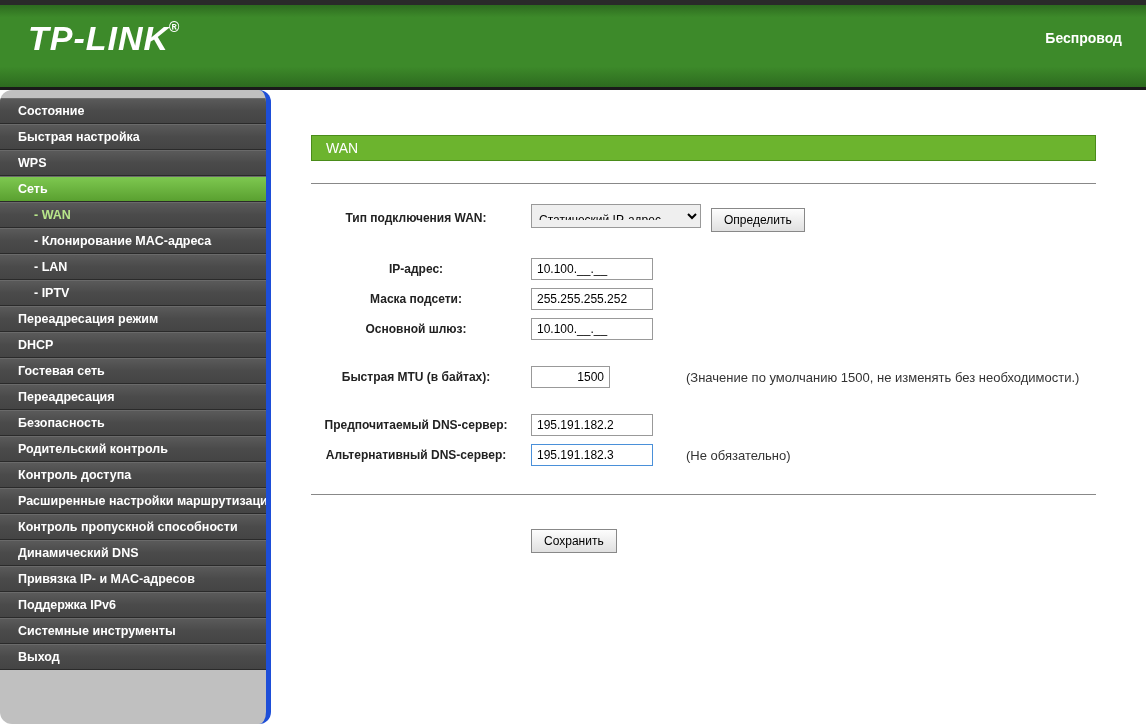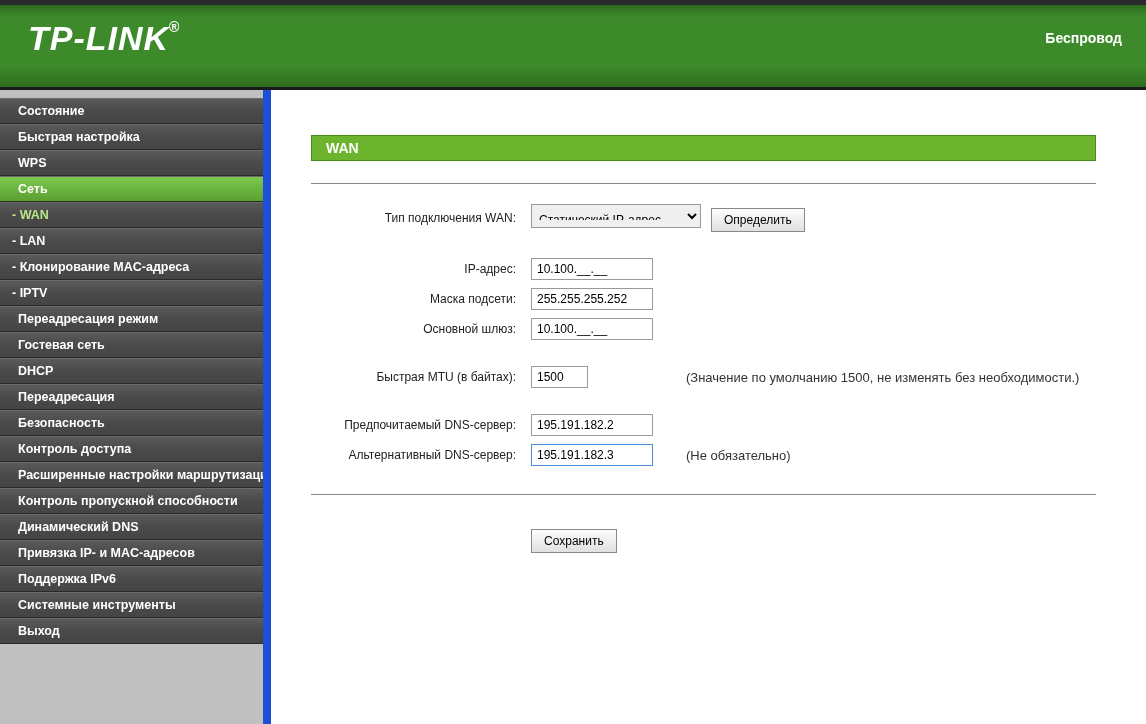--- a/index.html
+++ b/index.html
@@ -34,57 +34,58 @@
       font-weight: bold;
     }
     .main {
       display: flex;
       height: calc(724px - 90px);
     }
     .sidebar {
       width: 271px;
       background: #c0c0c0;
       overflow-y: auto;
-      border-right: 8px solid #1d4ed8;
+      border-right: 5px solid #1d4ed8;
       padding-top: 8px;
+      border-radius: 12px;
     }
     .nav-item {
       display: block;
       padding: 5px 14px 5px 18px;
       background: linear-gradient(to bottom, #5a5a5a 0%, #4a4a4a 50%, #444 100%);
       color: #fff;
       font-size: 12.5px;
       font-weight: bold;
       border-bottom: 1px solid #2a2a2a;
       border-top: 1px solid #6a6a6a;
       cursor: pointer;
       white-space: nowrap;
       overflow: hidden;
     }
     .nav-item.active {
       background: linear-gradient(to bottom, #7ec850 0%, #5aa030 100%);
     }
     .nav-item.sub {
-      padding-left: 12px;
+      padding-left: 34px;
     }
     .nav-item.sub-active {
       background: linear-gradient(to bottom, #5a5a5a 0%, #4a4a4a 50%, #444 100%);
       color: #b8e68a;
     }
     .content {
       flex: 1;
       background: #fff;
       padding: 45px 20px 20px 40px;
       overflow-y: auto;
     }
     .page-title-bar {
       background: #6cb42e;
       border: 1px solid #4a8c1a;
       color: #fff;
-      font-weight: bold;
+      font-weight: normal;
       font-size: 14px;
       padding: 4px 14px;
       margin-bottom: 22px;
       width: 785px;
     }
     .section-hr {
       border: none;
       border-top: 1px solid #888;
       width: 785px;
       margin-bottom: 16px;
@@ -94,41 +95,41 @@
       border-collapse: collapse;
     }
     .form-table td {
       padding: 4px 5px;
       vertical-align: middle;
       font-size: 12px;
       color: #222;
     }
     .form-table .label-cell {
       width: 215px;
-      text-align: right;
-      font-weight: normal;
+      text-align: center;
+      font-weight: bold;
       padding-right: 10px;
     }
     .form-table .input-cell {
       width: 150px;
     }
     .form-table .hint-cell {
       color: #333;
       font-size: 13px;
       padding-left: 10px;
     }
     input[type="text"] {
       border: 1px solid #999;
       padding: 2px 5px;
       font-size: 12px;
       height: 22px;
       width: 122px;
       background: #fff;
     }
-    input.mtu { width: 57px; }
+    input.mtu { width: 79px; text-align: right; }
     input.dns2 { border-color: #4a90d9; }
     select {
       border: 1px solid #999;
       background: #efefef;
       height: 24px;
       font-size: 12px;
       padding: 7px 3px;
       width: 170px;
     }
     .btn {
@@ -152,28 +153,29 @@
   <div class="header-right">Беспровод</div>
 </div>
 
 <div class="main">
   <div class="sidebar">
     <a class="nav-item">Состояние</a>
     <a class="nav-item">Быстрая настройка</a>
     <a class="nav-item">WPS</a>
     <a class="nav-item active">Сеть</a>
     <a class="nav-item sub sub-active">- WAN</a>
+    <a class="nav-item sub">- Клонирование MAC-адреса</a>
     <a class="nav-item sub">- LAN</a>
-    <a class="nav-item sub">- Клонирование MAC-адреса</a>
     <a class="nav-item sub">- IPTV</a>
     <a class="nav-item">Переадресация режим</a>
+    <a class="nav-item">DHCP</a>
     <a class="nav-item">Гостевая сеть</a>
-    <a class="nav-item">DHCP</a>
     <a class="nav-item">Переадресация</a>
     <a class="nav-item">Безопасность</a>
+    <a class="nav-item">Родительский контроль</a>
     <a class="nav-item">Контроль доступа</a>
     <a class="nav-item">Расширенные настройки маршрутизации</a>
     <a class="nav-item">Контроль пропускной способности</a>
     <a class="nav-item">Динамический DNS</a>
     <a class="nav-item">Привязка IP- и MAC-адресов</a>
     <a class="nav-item">Поддержка IPv6</a>
     <a class="nav-item">Системные инструменты</a>
     <a class="nav-item">Выход</a>
   </div>
 

